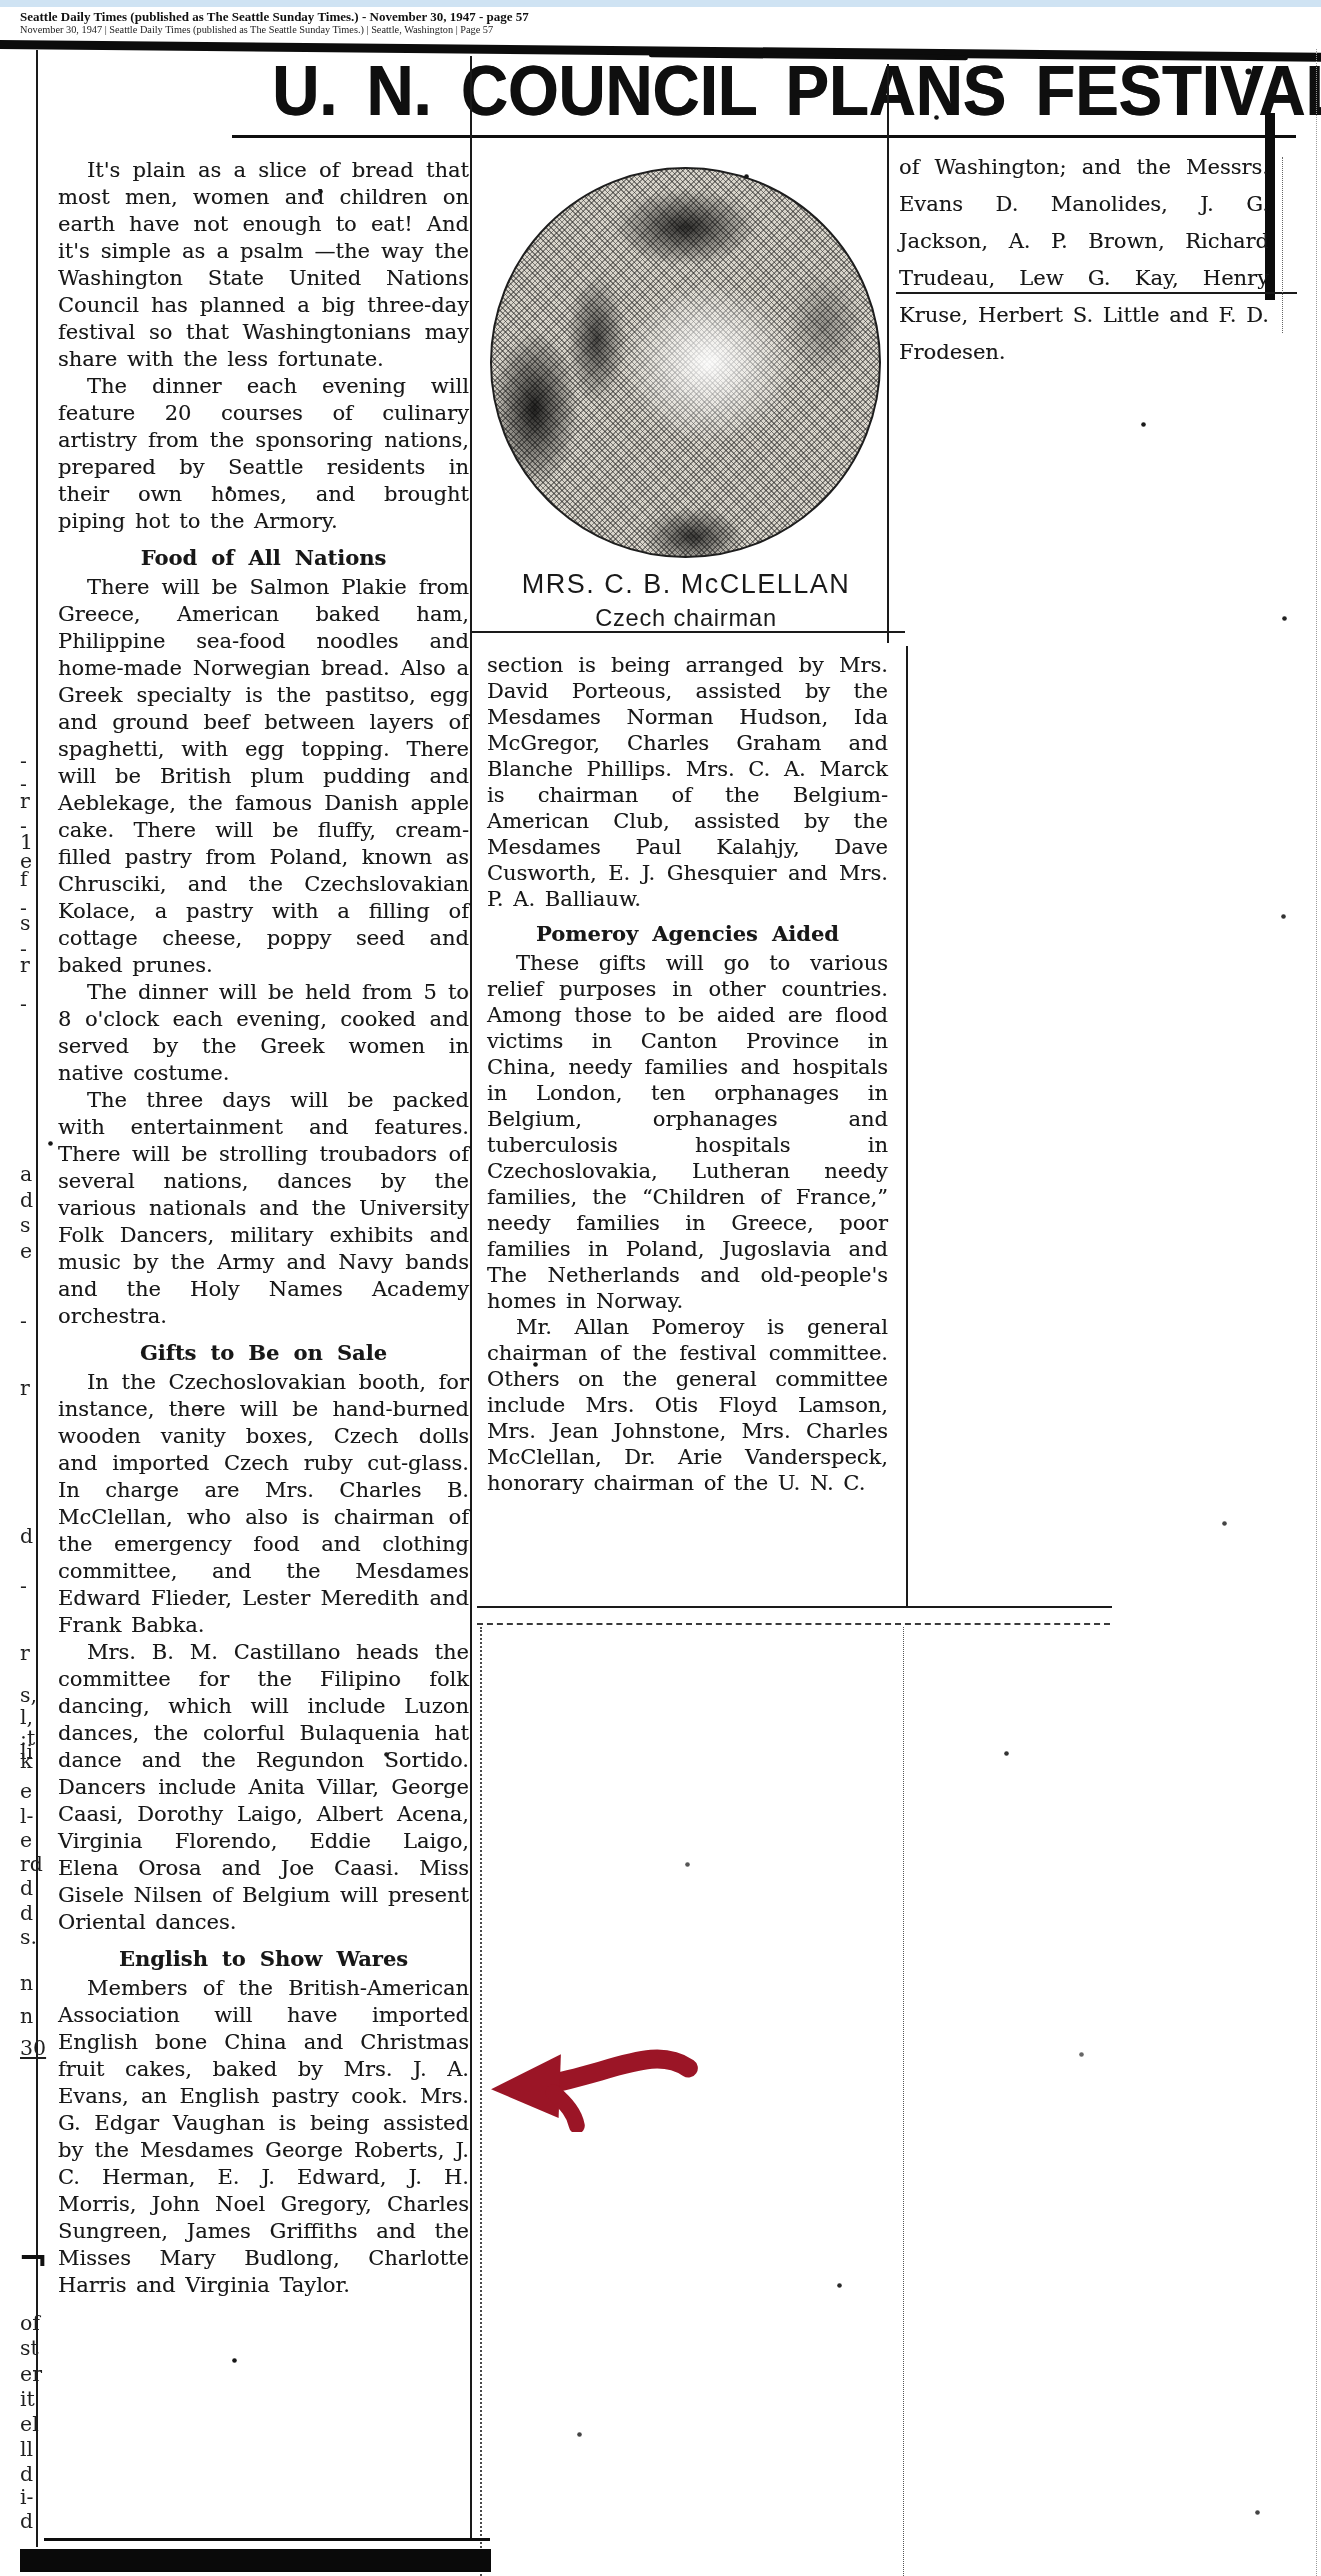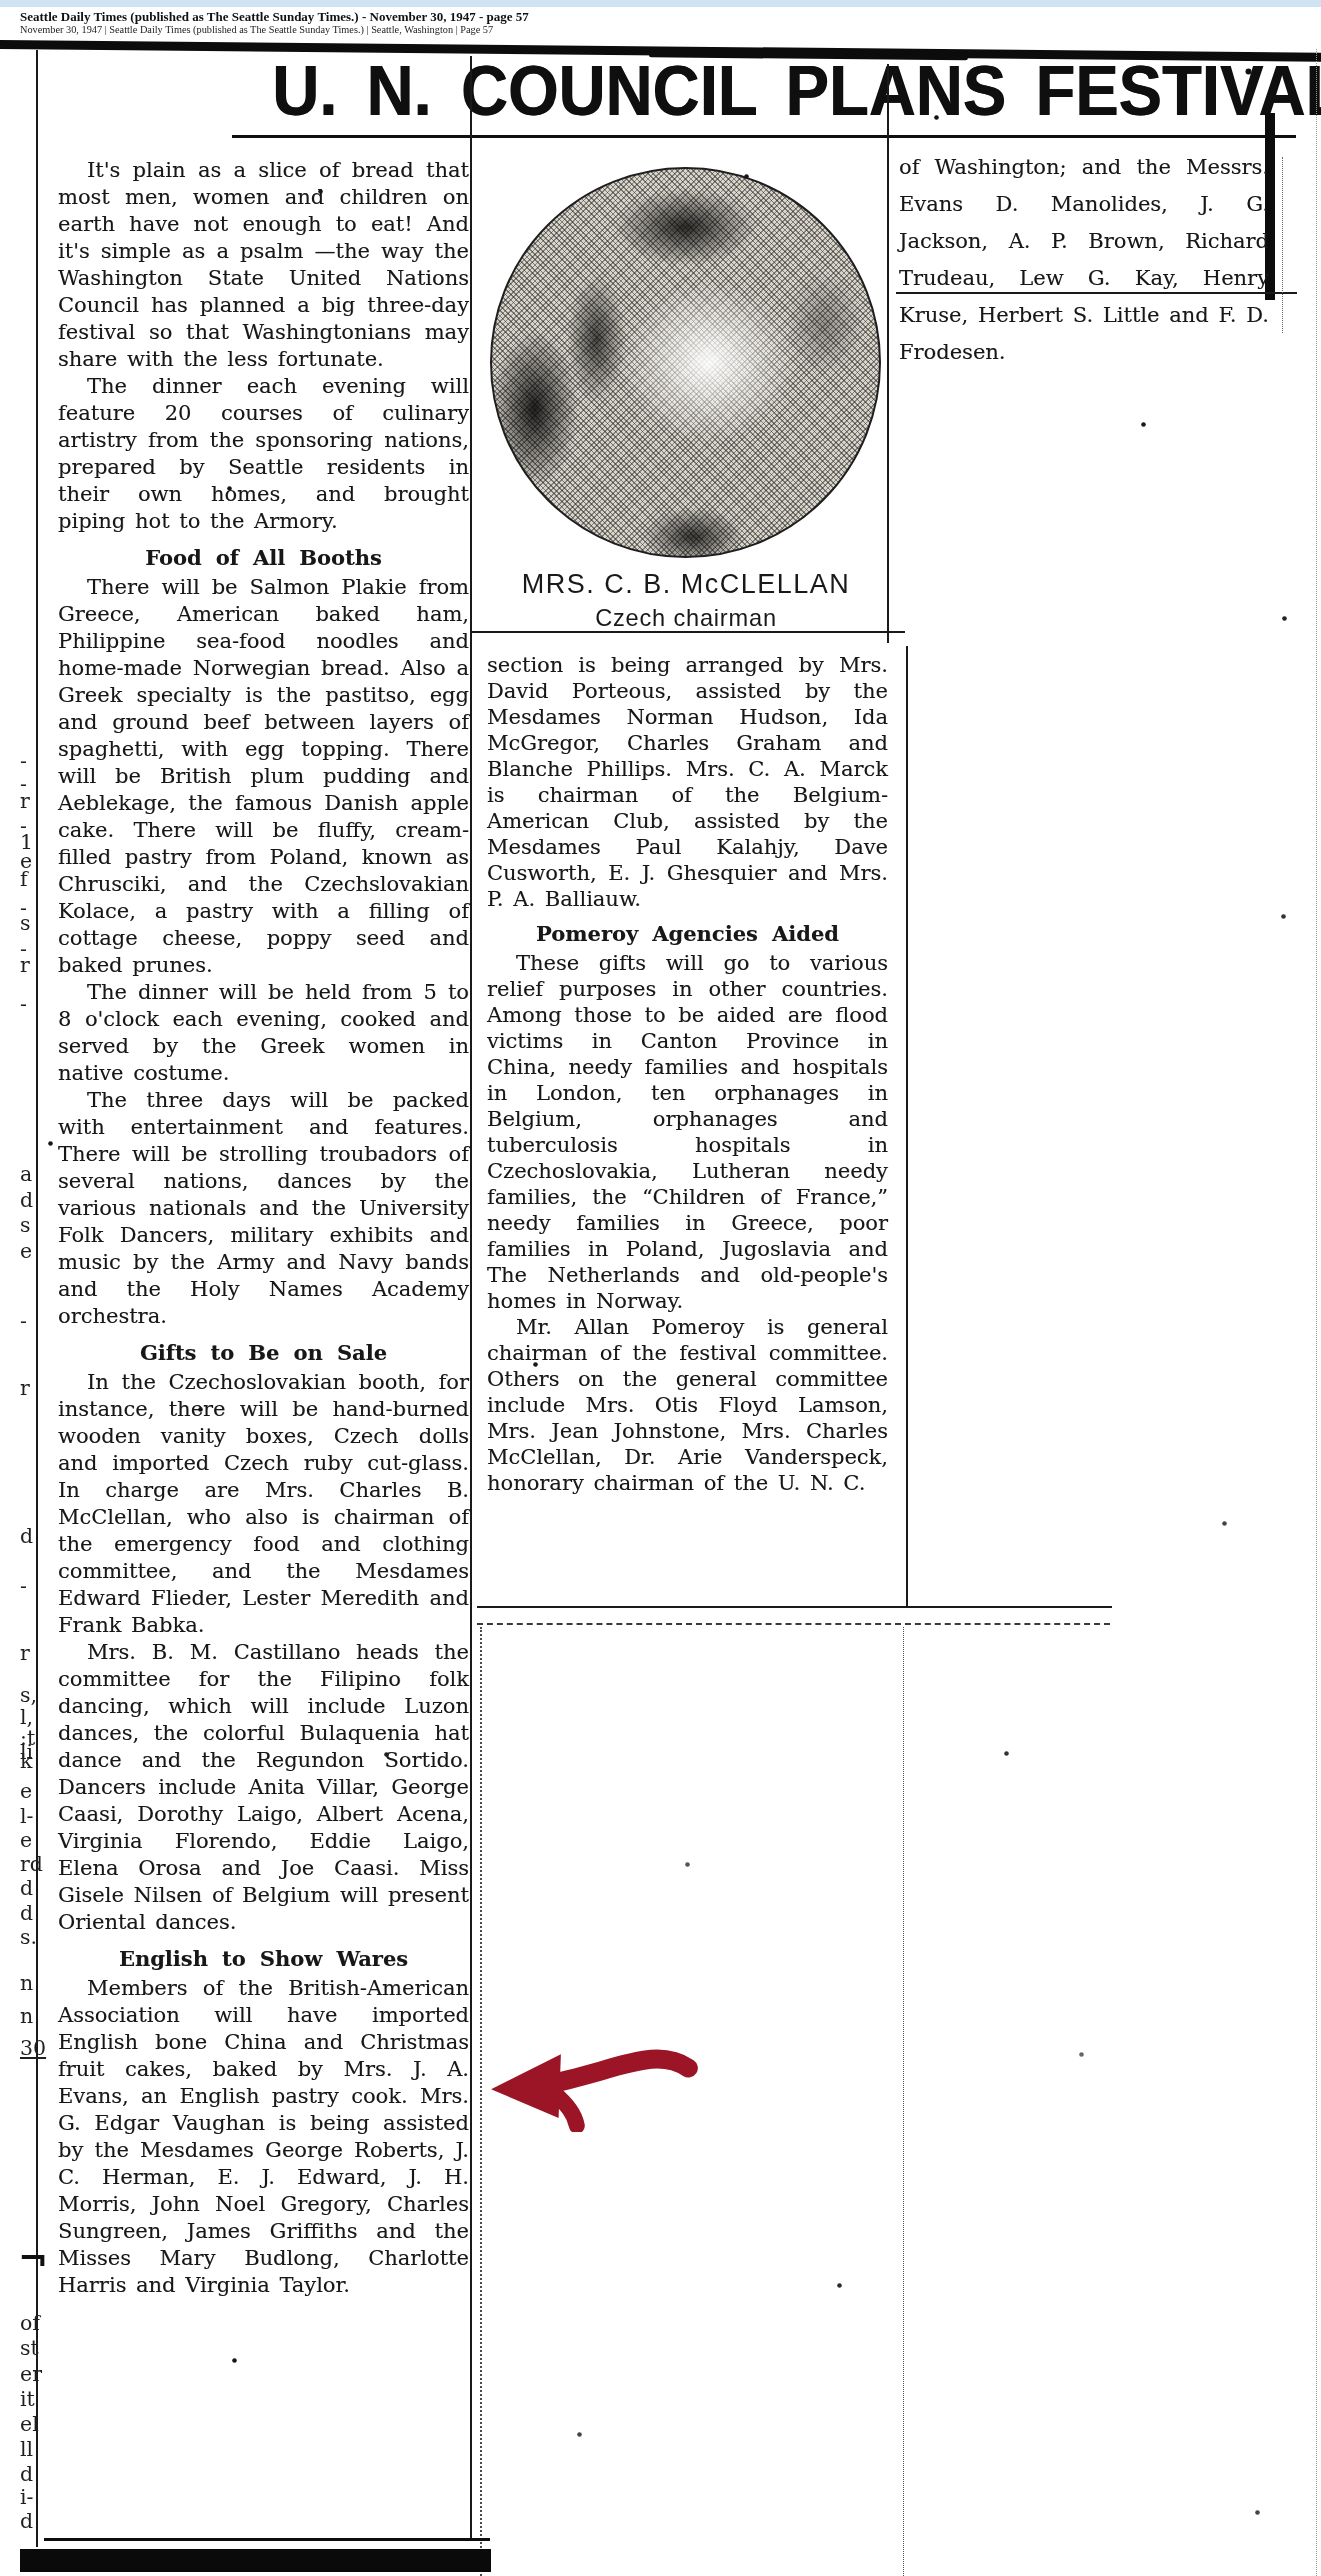--- a/index.html
+++ b/index.html
@@ -113,21 +113,21 @@
 
 <div class="photo-circle"></div>
 <div class="caption-wrap">
   <div class="caption-name">MRS. C. B. McCLELLAN</div>
   <div class="caption-role">Czech chairman</div>
 </div>
 
 <div class="col col1">
     <p class="para">It's plain as a slice of bread that most men, women and children on earth have not enough to eat!  And it's simple as a psalm —the way the Washington State United Nations Council has planned a big three-day festival so that Washingtonians may share with the less fortunate.</p>
     <p class="para">The dinner each evening will feature 20 courses of culinary artistry from the sponsoring nations, prepared by Seattle residents in their own homes, and brought piping hot to the Armory.</p>
-    <h4 class="subhead">Food of All Booths</h4>
+    <h4 class="subhead">Food of All Nations</h4>
     <p class="para">There will be Salmon Plakie from Greece, American baked ham, Philippine sea-food noodles and home-made Norwegian bread. Also a Greek specialty is the pastitso, egg and ground beef between layers of spaghetti, with egg topping. There will be British plum pudding and Aeblekage, the famous Danish apple cake.  There will be fluffy, cream-filled pastry from Poland, known as Chrusciki, and the Czechslovakian Kolace, a pastry with a filling of cottage cheese, poppy seed and baked prunes.</p>
     <p class="para">The dinner will be held from 5 to 8 o'clock each evening, cooked and served by the Greek women in native costume.</p>
     <p class="para">The three days will be packed with entertainment and features. There will be strolling troubadors of several nations, dances by the various nationals and the University Folk Dancers, military exhibits and music by the Army and Navy bands and the Holy Names Academy orchestra.</p>
     <h4 class="subhead">Gifts to Be on Sale</h4>
     <p class="para">In the Czechoslovakian booth, for instance, there will be hand-burned wooden vanity boxes, Czech dolls and imported Czech ruby cut-glass. In charge are Mrs. Charles B. McClellan, who also is chairman of the emergency food and clothing committee, and the Mesdames Edward Flieder, Lester Meredith and Frank Babka.</p>
     <p class="para">Mrs. B. M. Castillano heads the committee for the Filipino folk dancing, which will include Luzon dances, the colorful Bulaquenia hat dance and the Regundon Sortido. Dancers include Anita Villar, George Caasi, Dorothy Laigo, Albert Acena, Virginia Florendo, Eddie Laigo, Elena Orosa and Joe Caasi. Miss Gisele Nilsen of Belgium will present Oriental dances.</p>
     <h4 class="subhead">English to Show Wares</h4>
     <p class="para">Members of the British-American Association will have imported English bone China and Christmas fruit cakes, baked by Mrs. J. A. Evans, an English pastry cook. Mrs. G. Edgar Vaughan is being assisted by the Mesdames George Roberts, J. C. Herman, E. J. Edward, J. H. Morris, John Noel Gregory, Charles Sungreen, James Griffiths and the Misses Mary Budlong, Charlotte Harris and Virginia Taylor.</p>
   </div>
 <div class="col col2">

